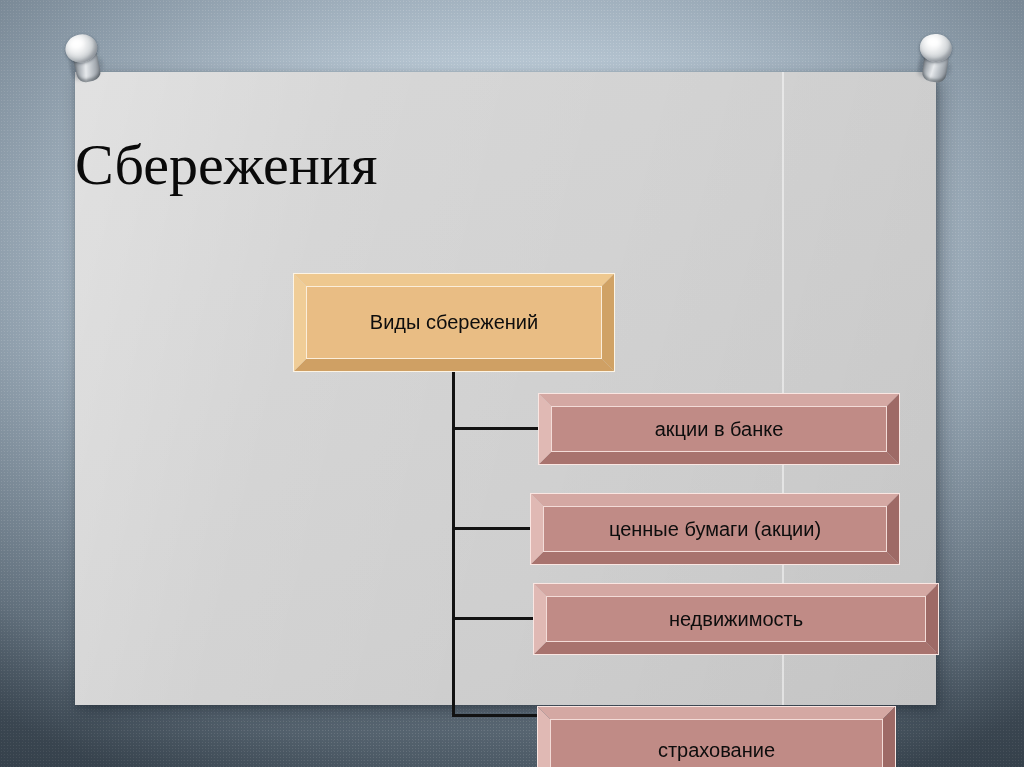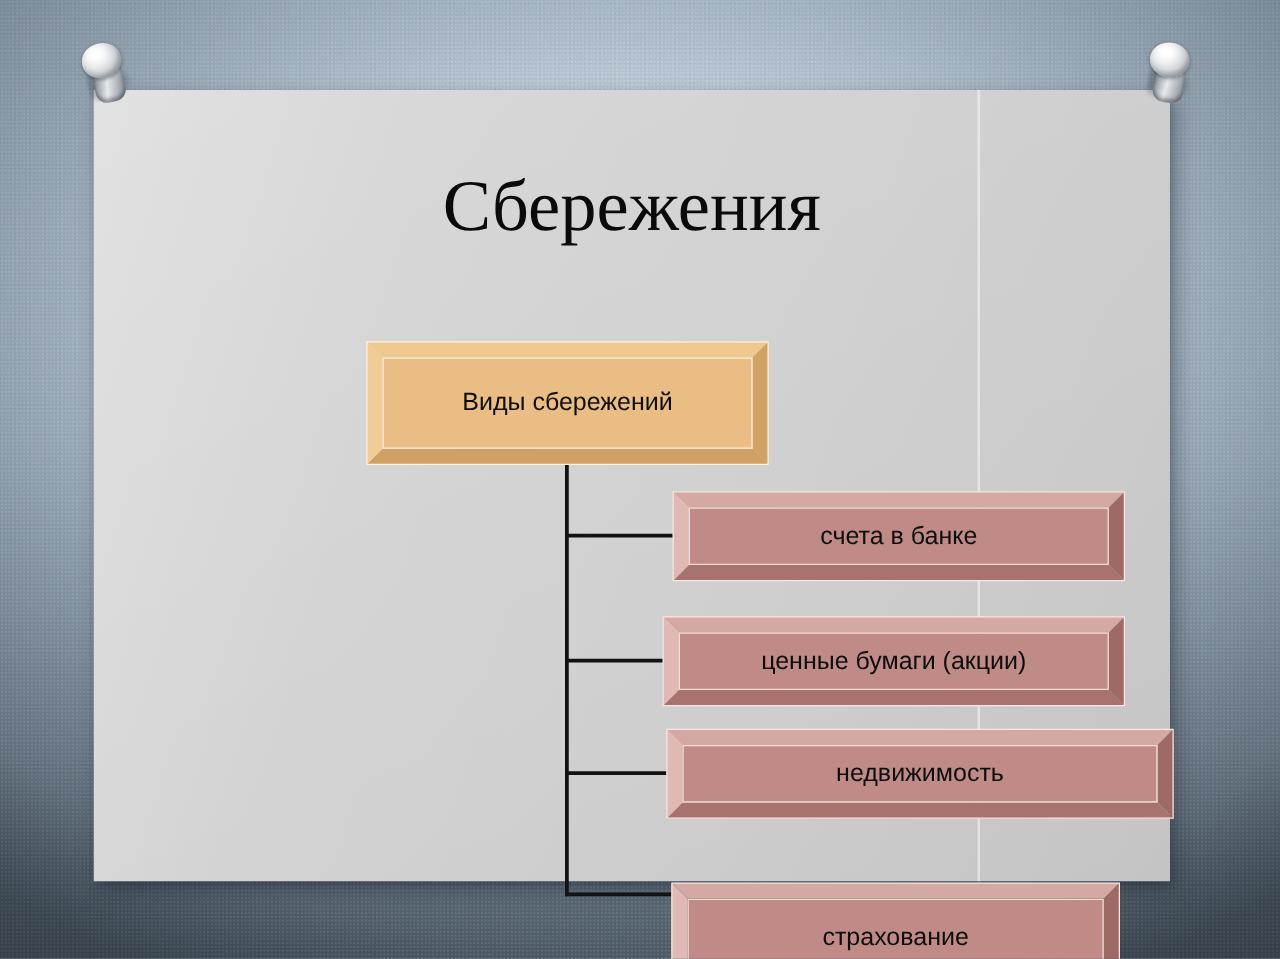--- a/index.html
+++ b/index.html
@@ -74,21 +74,20 @@
   .pin .head::after{
     content:""; position:absolute; left:6px; top:4px; width:13px; height:9px;
     border-radius:50%; background:rgba(255,255,255,.85); filter:blur(1.4px);
   }
   #pin-left{ left:57px; top:30px; transform:rotate(-12deg); }
   #pin-right{ left:907px; top:30px; transform:rotate(8deg); }
 
   
   #title{
     position:absolute; left:0; top:63px; width:861px;
-    text-align:center;
     font-family:"Liberation Serif","DejaVu Serif",serif;
     font-size:58px; line-height:1.05; color:#0a0a0a; font-weight:400;
     letter-spacing:0px;
   }
 
   
   .bevel{
     position:absolute;
     padding:10px;
     display:flex; align-items:center; justify-content:center;
@@ -178,21 +177,21 @@
   </div>
 
   <div id="box-0" class="bevel mauve">
     <div class="face"></div>
     <div class="edge-t"></div>
     <div class="edge-b"></div>
     <div class="edge-l"></div>
     <div class="edge-r"></div>
     <div class="outline"></div>
     <div class="outline2"></div>
-    <div class="inner">счета в банке</div>
+    <div class="inner">акции в банке</div>
   </div>
 
   <div id="box-1" class="bevel mauve">
     <div class="face"></div>
     <div class="edge-t"></div>
     <div class="edge-b"></div>
     <div class="edge-l"></div>
     <div class="edge-r"></div>
     <div class="outline"></div>
     <div class="outline2"></div>

